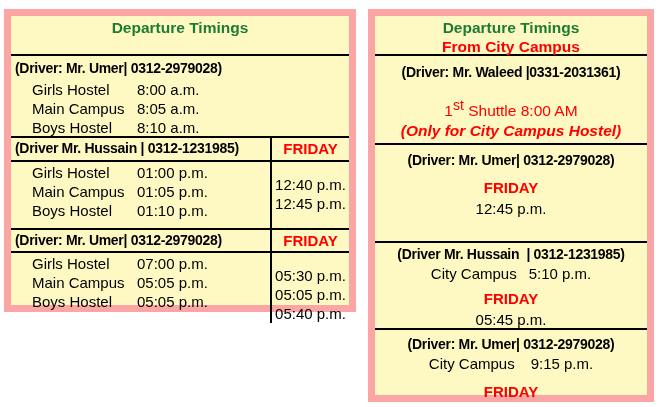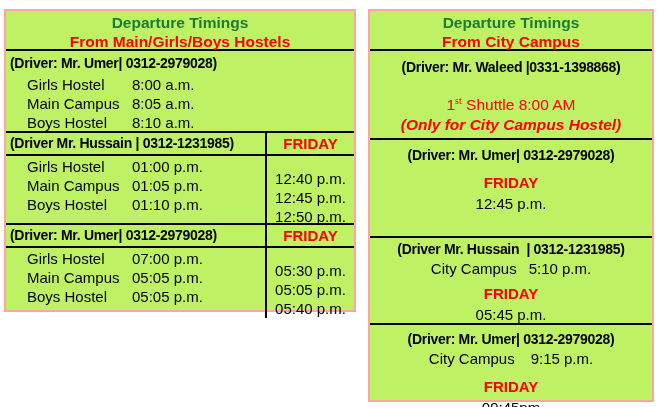--- a/index.html
+++ b/index.html
@@ -1,21 +1,21 @@
 <!DOCTYPE html>
 <html><head>
 <meta charset="utf-8">
 <style>
   * { margin:0; padding:0; box-sizing:border-box; }
   html,body { background:#ffffff; }
   .canvas {
     position:relative; width:659px; height:407px; background:#ffffff;
     font-family:"Liberation Sans", sans-serif; color:#000000;
   }
-  .tbl { position:absolute; border:2px solid #fca5a5; background:#bef264; }
+  .tbl { position:absolute; border:7px solid #fca5a5; background:#fef9c3; }
   .tbl.left  { left:4px;   top:9px; width:352px; height:303px; }
   .tbl.right { left:368px; top:9px; width:286px; height:393px; }
 
   .thead { height:40px; border-bottom:2px solid #000; text-align:center; padding-top:2px; }
   .t1 { font-weight:bold; font-size:15.5px; line-height:19px; white-space:pre; }
   .green { color:#1E7B34; }
   .red   { color:#FF0000; }
 
   .driver { font-weight:bold; font-size:14px; letter-spacing:-0.3px; white-space:pre; }
 
@@ -43,21 +43,21 @@
 
   
   .rsec { text-align:center; }
   .rs1 { height:82px; border-bottom:2px solid #000; }
   .rs2 { height:92px; border-bottom:2px solid #000; }
   .rs3 { height:85px; border-bottom:2px solid #000; }
   .rs4 { height:90px; }
   .rline { font-size:15px; line-height:18px; white-space:pre; }
   .rs1 .driver { margin-top:7px; line-height:18px; }
   .shuttle { margin-top:15px; font-size:15.5px; line-height:19px; color:#FF0000; }
-  .shuttle sup { font-size:10px;font-family:Liberation Serif, serif; }
+  .shuttle sup { font-size:14px; }
   .note { margin-top:1px; font-size:15.5px; line-height:20px; color:#FF0000; font-weight:bold; font-style:italic; white-space:pre; }
   .rs2 .driver { margin-top:6px; line-height:18px; }
   .rs3 .driver { margin-top:2px; line-height:18px; }
   .rs4 .driver { margin-top:5px; line-height:18px; }
   .stopline { margin-top:2px; }
   .gap-w { display:inline-block; width:38px; }
   .gap-m { display:inline-block; width:12px; }
   .gap-n { display:inline-block; width:16px; }
   .rs2 .friday { display:block; margin-top:10px; line-height:18px; }
   .rs3 .friday { display:block; margin-top:7px;  line-height:18px; }
@@ -65,21 +65,20 @@
   .ftime-r { margin-top:3px; }
 </style>
 </head>
 <body>
 
 <div class="canvas">
 
   <div class="tbl left">
     <div class="thead">
       <div class="t1 green">Departure Timings</div>
-      <div class="t1 red">From Main/Girls/Boys Hostels</div>
     </div>
 
     <div class="lsec1">
       <div class="driver">(Driver: Mr. Umer| 0312-2979028)</div>
       <div class="lrow">
         <span class="lbl">Girls Hostel</span>
         <span class="tm">8:00 a.m.</span>
       </div>
       <div class="lrow">
         <span class="lbl">Main Campus</span>
@@ -107,21 +106,20 @@
             <span class="tm">01:05 p.m.</span>
           </div>
           <div class="lrow">
             <span class="lbl">Boys Hostel</span>
             <span class="tm">01:10 p.m.</span>
           </div>
         </div>
         <div class="fcol">
           <div class="ftime">12:40 p.m.</div>
           <div class="ftime">12:45 p.m.</div>
-          <div class="ftime">12:50 p.m.</div>
         </div>
       </div>
     </div>
 
     <div class="lsec3">
       <div class="hrow">
         <div class="mcol driver">(Driver: Mr. Umer| 0312-2979028)</div>
         <div class="fcol friday">FRIDAY</div>
       </div>
       <div class="brow">
@@ -148,21 +146,21 @@
     </div>
   </div>
 
   <div class="tbl right">
     <div class="thead">
       <div class="t1 green">Departure Timings</div>
       <div class="t1 red">From City Campus</div>
     </div>
 
     <div class="rsec rs1">
-      <div class="driver">(Driver: Mr. Waleed |0331-1398868)</div>
+      <div class="driver">(Driver: Mr. Waleed |0331-2031361)</div>
       <div class="shuttle"><span>1</span><sup>st</sup><span class="rline" style="font-size:15.5px;"> Shuttle 8:00 AM</span></div>
       <div class="note">(Only for City Campus Hostel)</div>
     </div>
 
     <div class="rsec rs2">
       <div class="driver">(Driver: Mr. Umer| 0312-2979028)</div>
       <span class="friday">FRIDAY</span>
       <div class="rline ftime-r">12:45 p.m.</div>
     </div>
 

